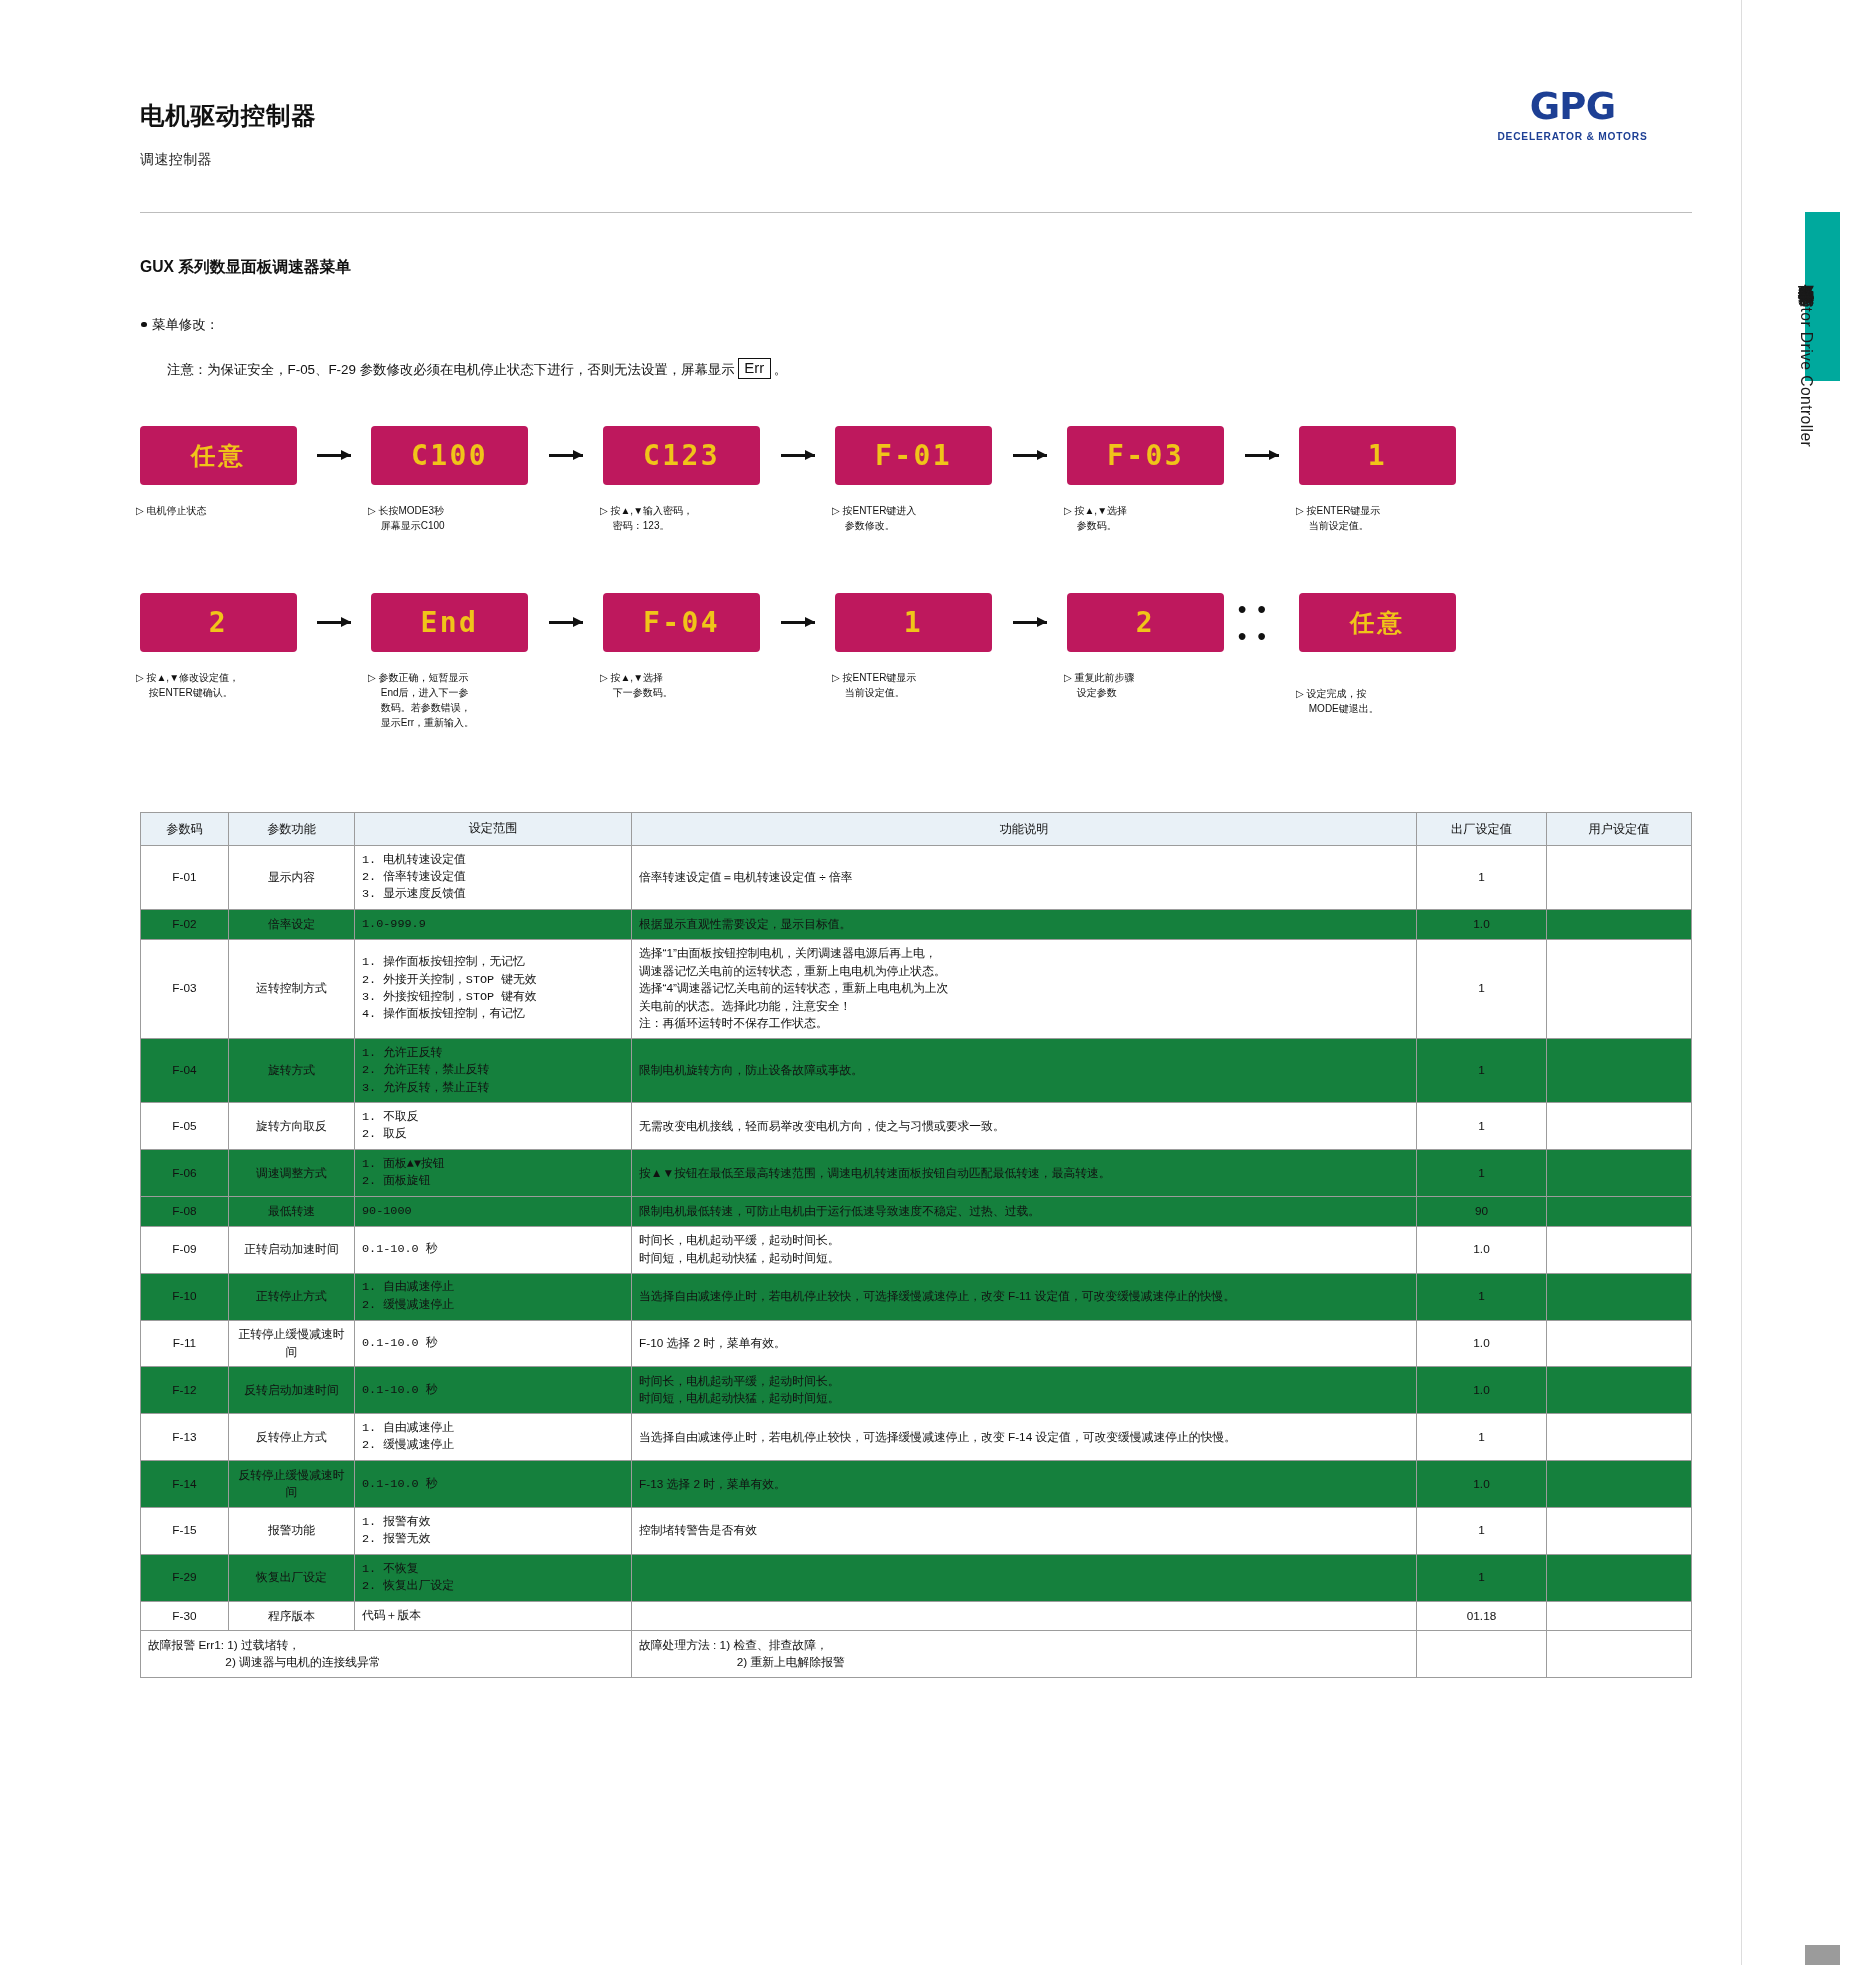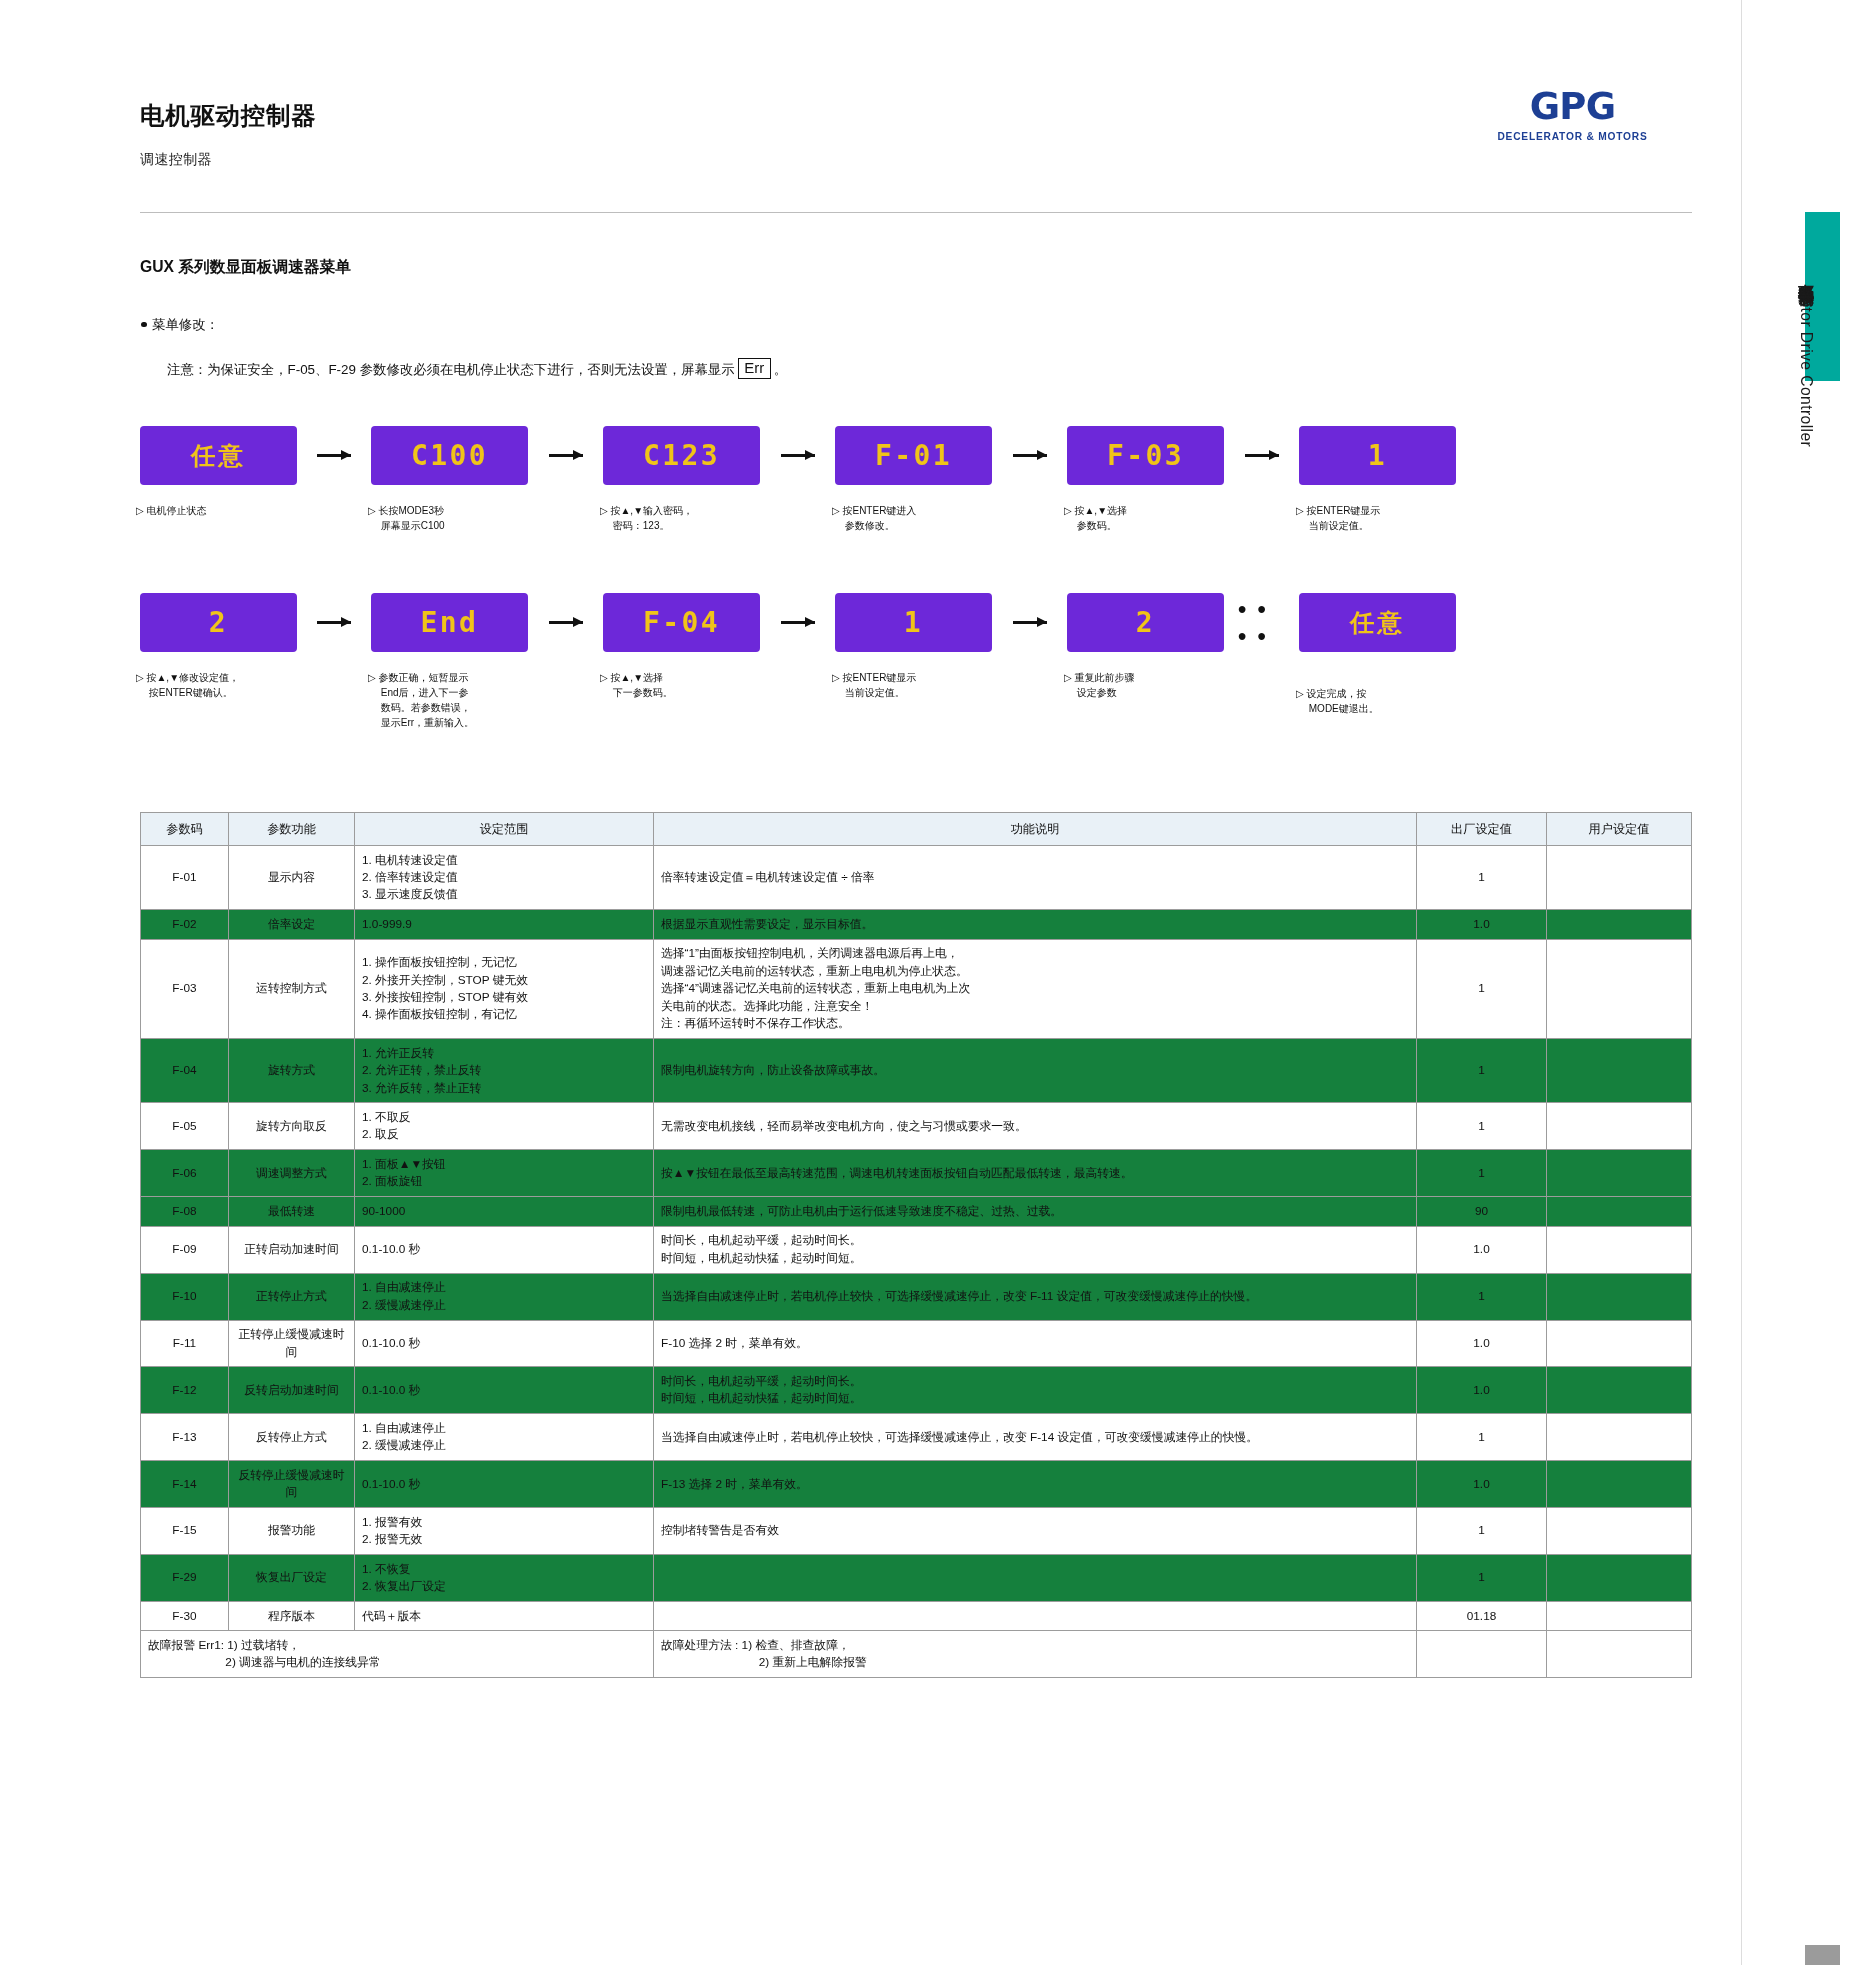--- a/index.html
+++ b/index.html
@@ -113,21 +113,21 @@
     padding: 0.8px 5.5px 1.6px 5.5px;
     margin: 0 3.1px;
     font-size: 15px;
     line-height: 1.1;
     vertical-align: 0.8px;
     text-align: right;
   }
   .lcd {
     position:absolute;
     width: 157px; height: 59px;
-    background: #6d28d9;
+    background: #be185d;
     border-radius: 3.9px;
     color: #f0c419;
     display:flex; align-items:center; justify-content:center;
     font-family: "DejaVu Sans Mono", monospace;
     font-size: 28px;
     letter-spacing: 2.4px;
     font-weight: bold;
   }
   .lcd.cn {
     font-family: "Liberation Sans", sans-serif;
@@ -177,21 +177,21 @@
   }
   table.params thead th {
     background: #e9f1f7;
     text-align:center;
     font-weight: normal;
     font-size: 12.2px;
     padding: 7px 3.9px;
   }
   .c-code { width: 88px; text-align:center; }
   .c-func { width: 126px; text-align:center; }
-  .c-range { width: 299px; }
+  .c-range { width: 277px; font-family: Liberation Mono, monospace; }
   .c-desc { }
   .c-fact { width: 130px; text-align:center; }
   .c-user { width: 145px; }
   tbody td.center { text-align:center; }
   tr.alt td { background:#15803d; }
   td.dash-left { border-left: 0.8px dashed #9c9c9c; }
   .foot-cell { line-height:1.55; }
 </style>
 </head>
 <body>

